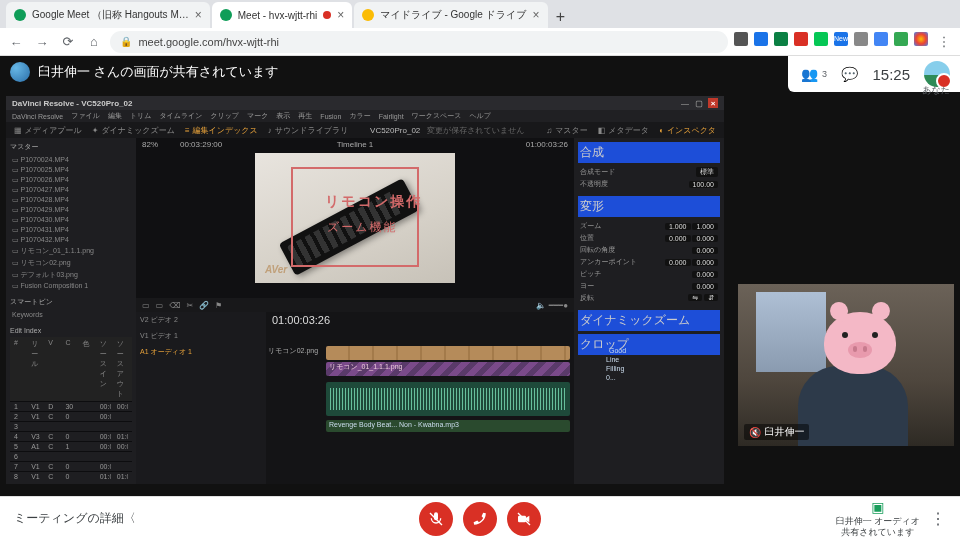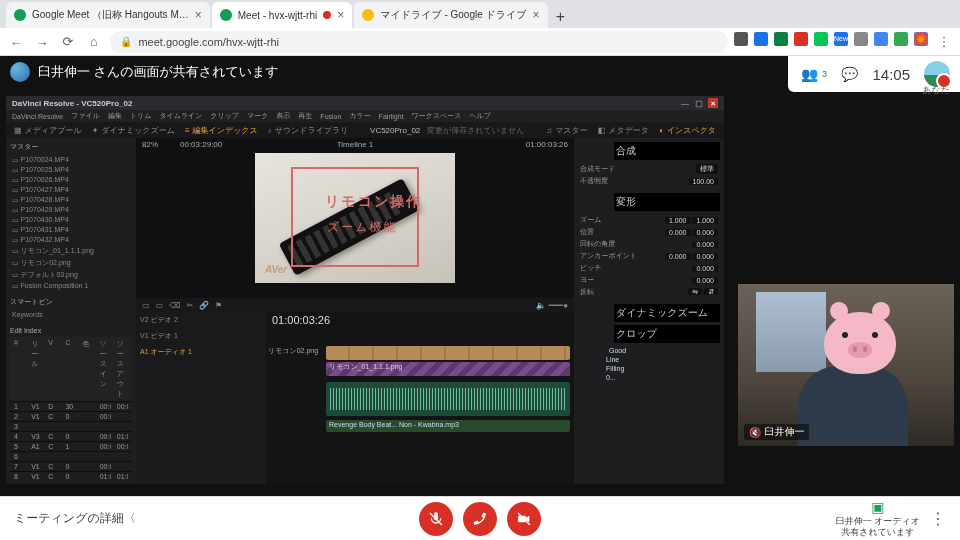--- a/index.html
+++ b/index.html
@@ -57,21 +57,21 @@
   .viewer .tc { position:absolute; top:2px; font-size:8px; color:#aaa; }
   .preview { width: 200px; height: 130px; background: linear-gradient(160deg,#e8e4de 0%,#d6d1c8 60%,#c7c2b8 100%); position: relative; overflow:hidden; }
   .remote { position:absolute; width:140px; height:36px; background:#111; border-radius:4px; transform: rotate(-28deg); top:56px; left:24px; box-shadow: 2px 3px 6px rgba(0,0,0,.4);}
   .remote::before{content:"";position:absolute;left:6px;top:6px;width:120px;height:24px;background:repeating-linear-gradient(90deg,#333 0 6px,#111 6px 10px);border-radius:3px;}
   .frame { position:absolute; top:14px; left:36px; width:128px; height:100px; border:2px solid #d36a6a; }
   .jp1 { position:absolute; top:40px; left:70px; color:#d36a6a; font-size:14px; font-weight:bold; letter-spacing:2px;}
   .jp2 { position:absolute; top:66px; left:72px; color:#d36a6a; font-size:12px; letter-spacing:2px;}
   .aver { position:absolute; bottom:8px; left:10px; color:#c0a07a; font-size:10px; font-style:italic; font-weight:bold;}
   .dv-right { width: 150px; background: #1e1e21; padding: 4px; font-size: 7px; color: #999; }
   .insp-sec { margin-bottom:6px; }
-  .insp-hdr { color:#ccc; font-size:10px; margin-bottom:3px; padding:2px; background:#000000;margin-left:36px; }
+  .insp-hdr { color:#ccc; font-size:12px; margin-bottom:3px; padding:2px; background:#1d4ed8; }
   .insp-row { display:flex; justify-content:space-between; align-items:center; padding:1px 2px; }
   .insp-row .val { background:#111; padding:0 4px; border-radius:2px; color:#ddd; font-size:7px; }
 
   .tl-toolbar { height:14px; background:#18181a; display:flex; align-items:center; gap:6px; padding:0 6px; font-size:8px; color:#888; }
   .tl-area { flex:1; display:flex; background:#141416; }
   .tl-left { width:130px; background:#1a1a1d; }
   .tl-head { display:flex; font-size:7px; color:#888; padding:2px 4px; gap:6px; background:#222;}
   .tl-row { display:flex; font-size:7px; color:#999; padding:1px 4px; gap:6px; border-top:1px solid #0d0d0f;}
   .tl-tracks { flex:1; position:relative; }
   .tc-big { position:absolute; top:2px; left:6px; color:#ddd; font-size:11px; }
@@ -246,21 +246,21 @@
   <div class="meet-content">
 
     <div class="share-banner">
       <div class="globe"></div>
       <span>臼井伸一 さんの画面が共有されています</span>
     </div>
 
     <div class="topright">
       <div class="tr-btn">👥<sup style="font-size:9px">3</sup></div>
       <div class="tr-btn">💬</div>
-      <div class="clock">14:05</div>
+      <div class="clock">15:25</div>
       <div class="avatar-s"></div>
     </div>
     <div class="you-label">あなた</div>
 
     <div class="shared">
       <div class="dv-title">
         <span>DaVinci Resolve - VC520Pro_02</span>
         <span class="winbtns">
           <span class="wb">—</span>
           <span class="wb">▢</span>

